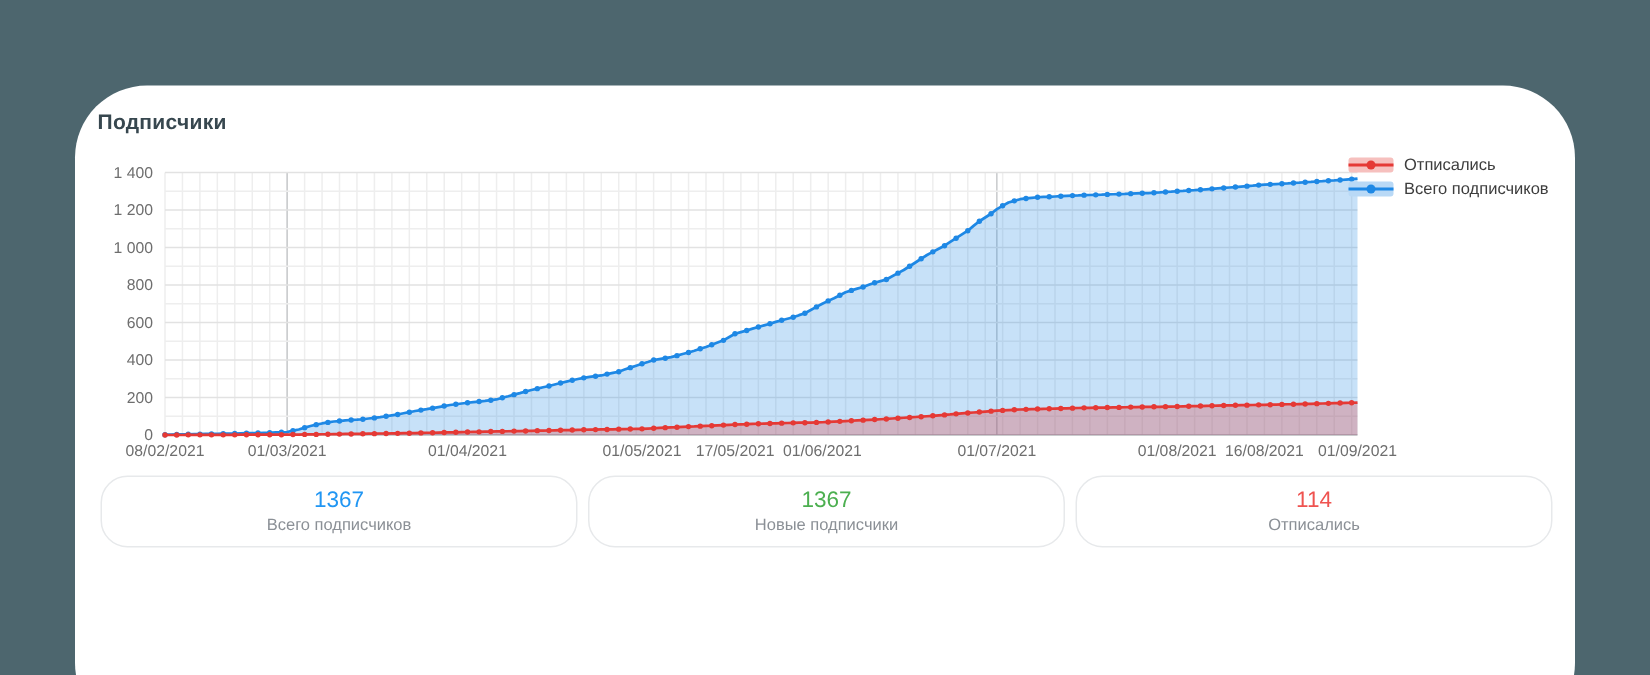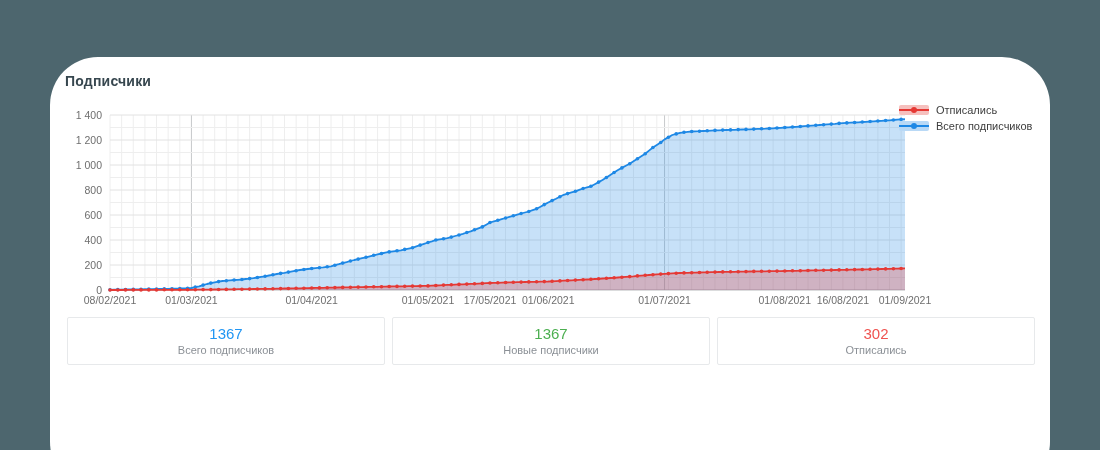--- a/index.html
+++ b/index.html
@@ -25,21 +25,21 @@
   .legend-marker{position:relative;width:30px;height:10px;flex:0 0 30px;}
   .legend-band{position:absolute;left:0;top:0;width:100%;height:100%;border-radius:2px;}
   .legend-line{position:absolute;left:0;top:4px;width:100%;height:2px;}
   .legend-dot{position:absolute;left:12px;top:2px;width:6px;height:6px;border-radius:50%;}
   .legend-label{font-size:11px;color:#3d3d3d;white-space:nowrap;}
   .cards-row{
     position:absolute;left:17px;right:15px;top:260px;
     display:flex;gap:7px;
   }
   .stat-card{
-    flex:1;background:#fff;border:1px solid #e7e9eb;border-radius:2px;
+    flex:1;background:#fff;border:1px solid #e7e9eb;border-radius:18px;
     text-align:center;padding:7px 0 8px;
   }
   .stat-value{font-size:15px;font-weight:500;line-height:17px;}
   .stat-label{font-size:11px;color:#8b9096;margin-top:2px;}
 </style>
 </head>
 <body>
 
 <div class="panel">
   <h2 class="panel-title">Подписчики</h2>
@@ -384,17 +384,17 @@
   <div class="cards-row">
     <div class="stat-card">
       <div class="stat-value" style="color: rgb(33, 150, 243);">1367</div>
       <div class="stat-label">Всего подписчиков</div>
     </div>
     <div class="stat-card">
       <div class="stat-value" style="color: rgb(76, 175, 80);">1367</div>
       <div class="stat-label">Новые подписчики</div>
     </div>
     <div class="stat-card">
-      <div class="stat-value" style="color: rgb(239, 83, 80);">302</div>
+      <div class="stat-value" style="color: rgb(239, 83, 80);">114</div>
       <div class="stat-label">Отписались</div>
     </div>
   </div>
 </div>
 
 </body></html>

